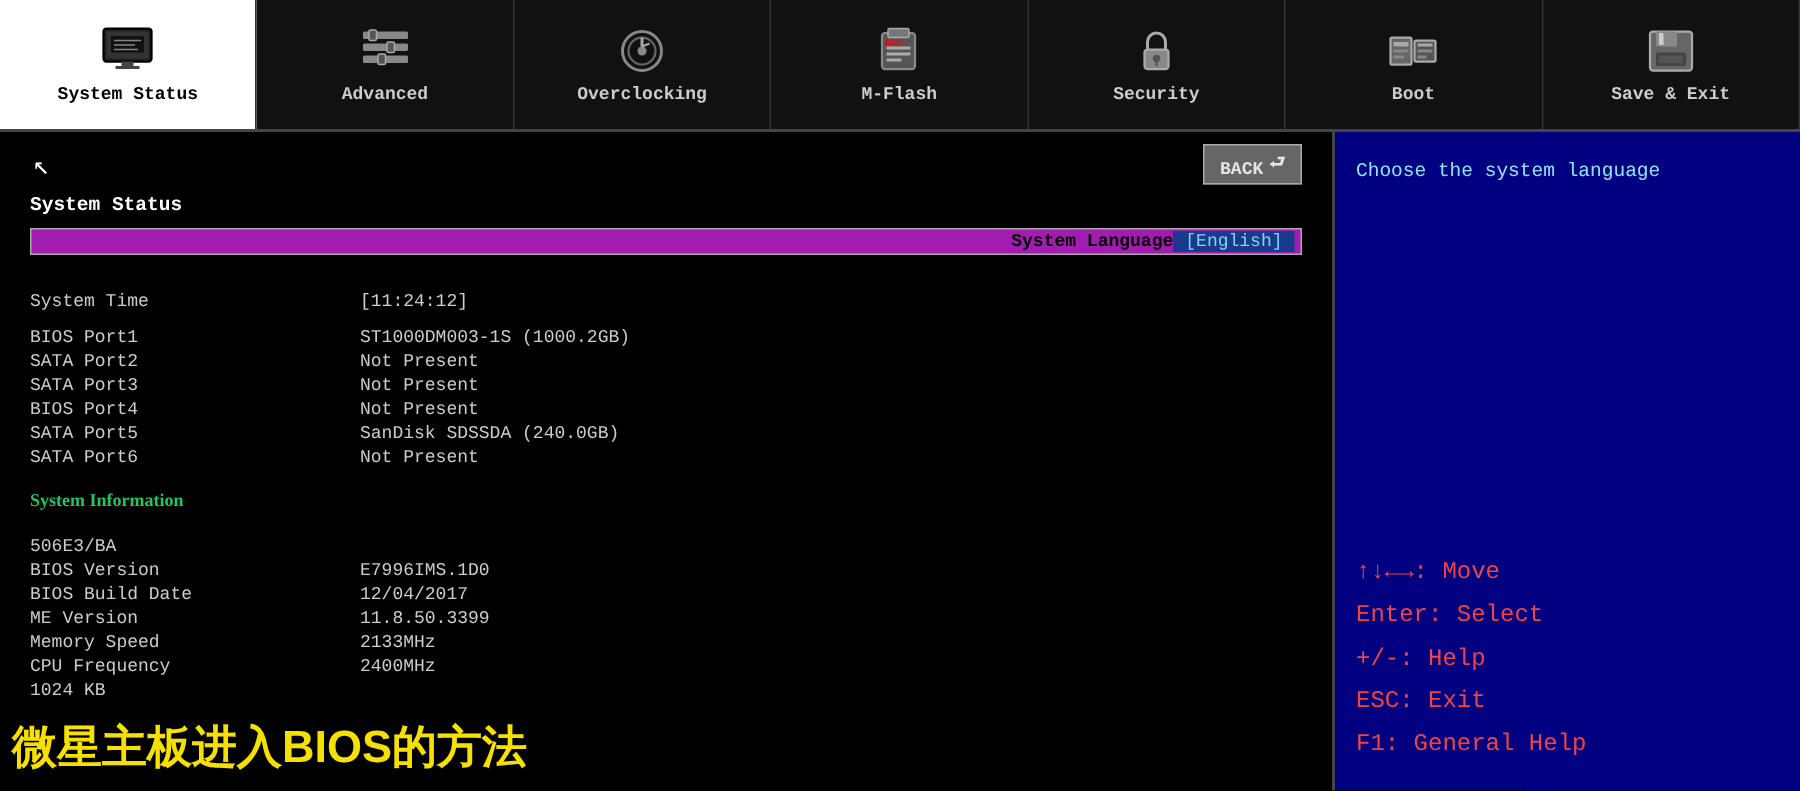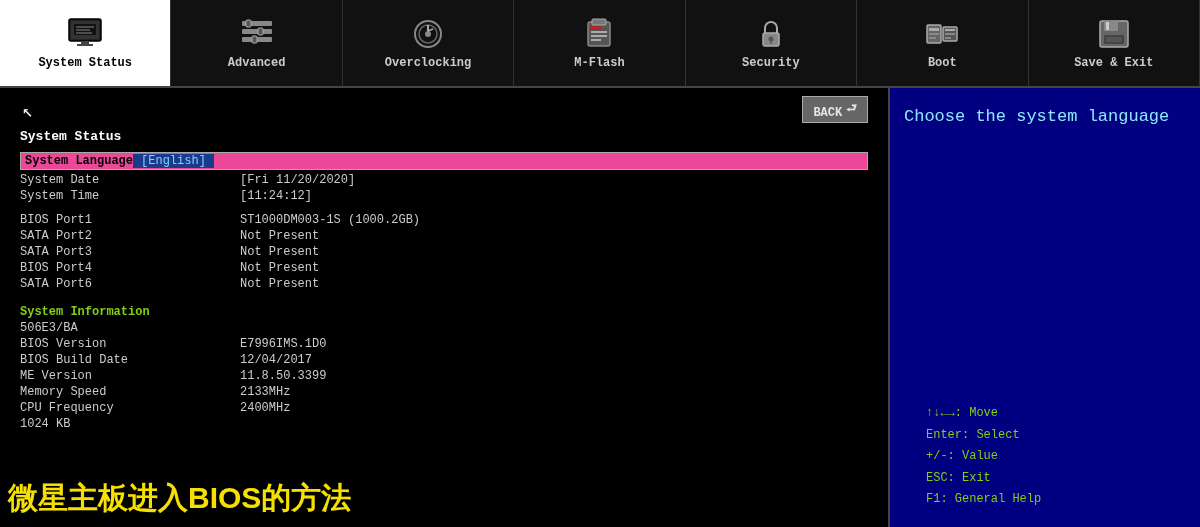--- a/index.html
+++ b/index.html
@@ -84,26 +84,26 @@
       font-size: 12px;
       font-family: 'Courier New', monospace;
       cursor: pointer;
       font-weight: bold;
       display: flex;
       align-items: flex-end;
       gap: 4px;
     }
 
     .highlighted-row {
-      background: #ec4899;
+      background: #a21caf;
       color: #000;
       display: flex;
-      justify-content: flex-start;
+      justify-content: flex-end;
       padding: 1px 4px;
-      margin-bottom: 3px;
+      margin-bottom: 24px;
       border: 1px solid #aaa;
     }
     .highlighted-row .key {
       font-weight: bold;
     }
     .highlighted-row .val {
       background: #1a3a8c;
       color: #7dd4f8;
       padding: 0 8px;
       font-weight: normal;
@@ -117,23 +117,24 @@
       width: 220px;
       color: #ccc;
     }
     .info-row .value {
       color: #ccc;
     }
 
     .spacer { height: 8px; }
 
     .subsection-title {
-      color: #84cc16;
-      font-weight: bold;
-      margin: 4px 0 2px 0;
+      color: #22c55e;
+      font-weight: bold;
+      margin: 4px 0 16px 0;
+      font-family: Liberation Serif, serif;
     }
 
     
     .watermark {
       position: absolute;
       bottom: 8px;
       left: 8px;
       color: #f5e000;
       font-size: 30px;
       font-weight: bold;
@@ -148,29 +149,28 @@
       color: #7dd4f8;
       padding: 16px 14px;
       font-size: 13px;
       display: flex;
       flex-direction: column;
       justify-content: space-between;
     }
 
     #right-panel .help-text {
       color: #8de8ff;
-      font-size: 17px;
+      font-size: 13px;
       line-height: 1.5;
     }
 
     .key-hints {
-      color: #84cc16;
-      font-size: 12px;
+      color: #ef4444;
+      font-size: 16px;
       line-height: 1.8;
-      margin-left: 22px;
     }
 
     .cursor-arrow {
       position: absolute;
       top: 100px;
       left: 22px;
       color: #fff;
       font-size: 18px;
     }
   </style>
@@ -293,24 +293,20 @@
     </div>
 
     <div class="section-title">System Status</div>
 
     <div class="highlighted-row">
       <span class="key">System Language</span>
       <span class="val">[English]</span>
     </div>
 
     <div class="info-row">
-      <span class="label">System Date</span>
-      <span class="value">[Fri 11/20/2020]</span>
-    </div>
-    <div class="info-row">
       <span class="label">System Time</span>
       <span class="value">[11:24:12]</span>
     </div>
 
     <div class="spacer"></div>
 
     <div class="info-row">
       <span class="label">BIOS Port1</span>
       <span class="value">ST1000DM003-1S (1000.2GB)</span>
     </div>
@@ -318,20 +314,24 @@
       <span class="label">SATA Port2</span>
       <span class="value">Not Present</span>
     </div>
     <div class="info-row">
       <span class="label">SATA Port3</span>
       <span class="value">Not Present</span>
     </div>
     <div class="info-row">
       <span class="label">BIOS Port4</span>
       <span class="value">Not Present</span>
+    </div>
+    <div class="info-row">
+      <span class="label">SATA Port5</span>
+      <span class="value">SanDisk SDSSDA (240.0GB)</span>
     </div>
     <div class="info-row">
       <span class="label">SATA Port6</span>
       <span class="value">Not Present</span>
     </div>
 
     <div class="spacer"></div>
 
     <div class="subsection-title">System Information</div>
     <div class="info-row">
@@ -360,20 +360,20 @@
     <div class="info-row">
       <span class="value">1024 KB</span>
     </div>
   </div>
 
   <div id="right-panel">
     <div class="help-text">Choose the system language</div>
     <div class="key-hints">
       <div>↑↓←→: Move</div>
       <div>Enter: Select</div>
-      <div>+/-: Value</div>
+      <div>+/-: Help</div>
       <div>ESC: Exit</div>
       <div>F1: General Help</div>
     </div>
   </div>
 </div>
 
 <div class="watermark">微星主板进入BIOS的方法</div>
 
 </body></html>

